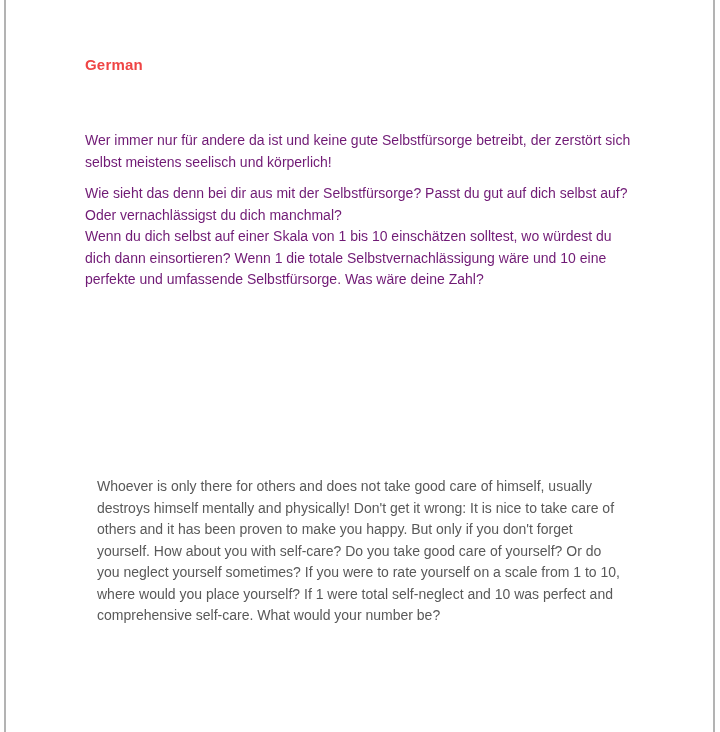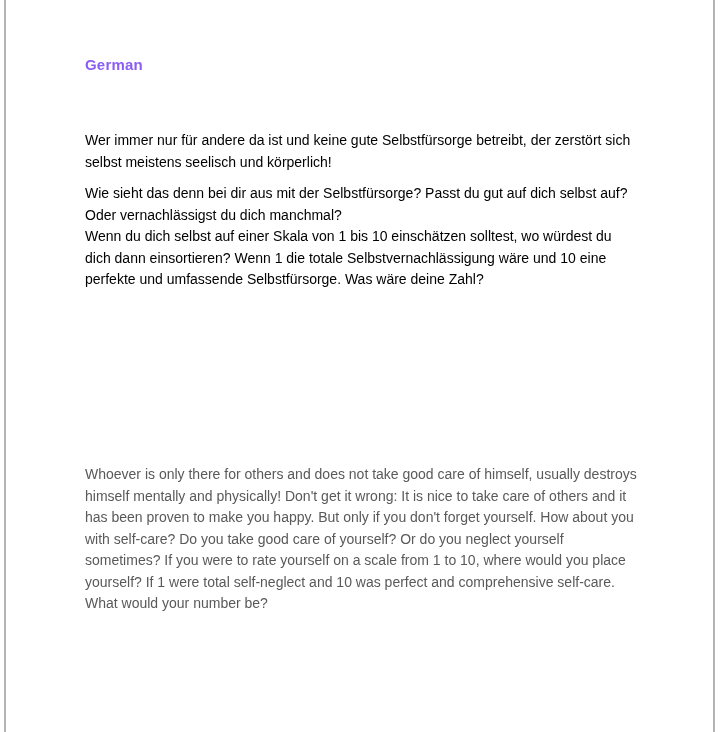--- a/index.html
+++ b/index.html
@@ -27,44 +27,44 @@
   .page-edge-left  { left: 4px; }
   .page-edge-right { left: 713px; }
   .heading {
     position: absolute;
     left: 85px;
     top: 55px;
     margin: 0;
     font-size: 15px;
     line-height: 19px;
     font-weight: bold;
-    color: #8b5cf6;
+    color: #ef4444;
     letter-spacing: 0.2px;
   }
   .german-block {
     position: absolute;
     left: 85px;
     top: 130px;
     width: 551px;
   }
   .german-block p {
     margin: 0 0 10px 0;
     font-size: 14px;
     line-height: 21.5px;
-    color: #000000;
+    color: #701a75;
     white-space: pre-wrap;
   }
   .english-block {
     position: absolute;
     left: 85px;
     top: 464px;
     width: 553px;
   }
   .english-block p {
-    margin: 0;
+    margin: 12px;
     font-size: 14px;
     line-height: 21.5px;
     color: #595959;
   }
 </style>
 </head>
 <body>
 
 <div class="page">
   <div class="page-edge page-edge-left"></div>

